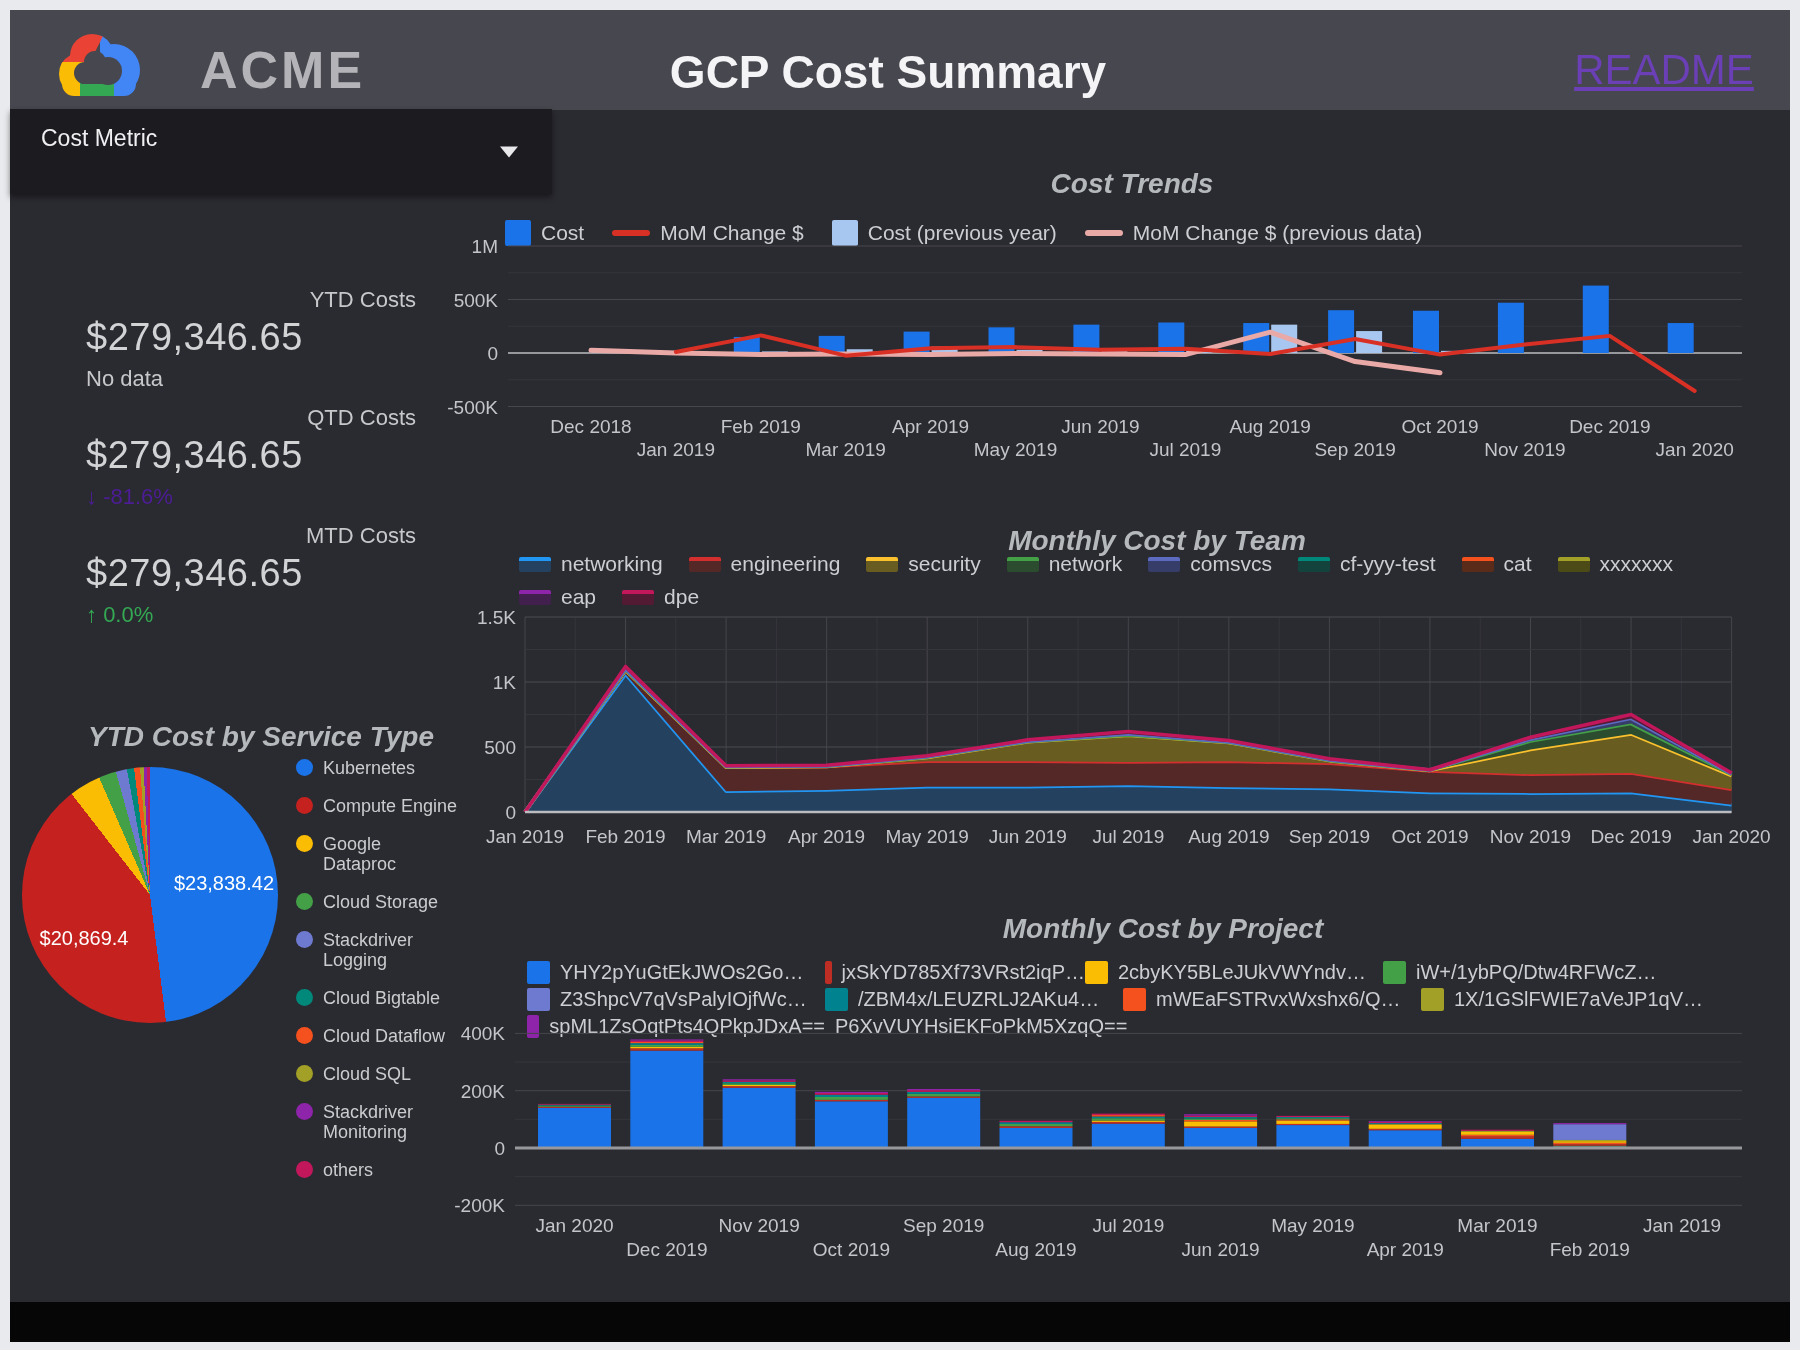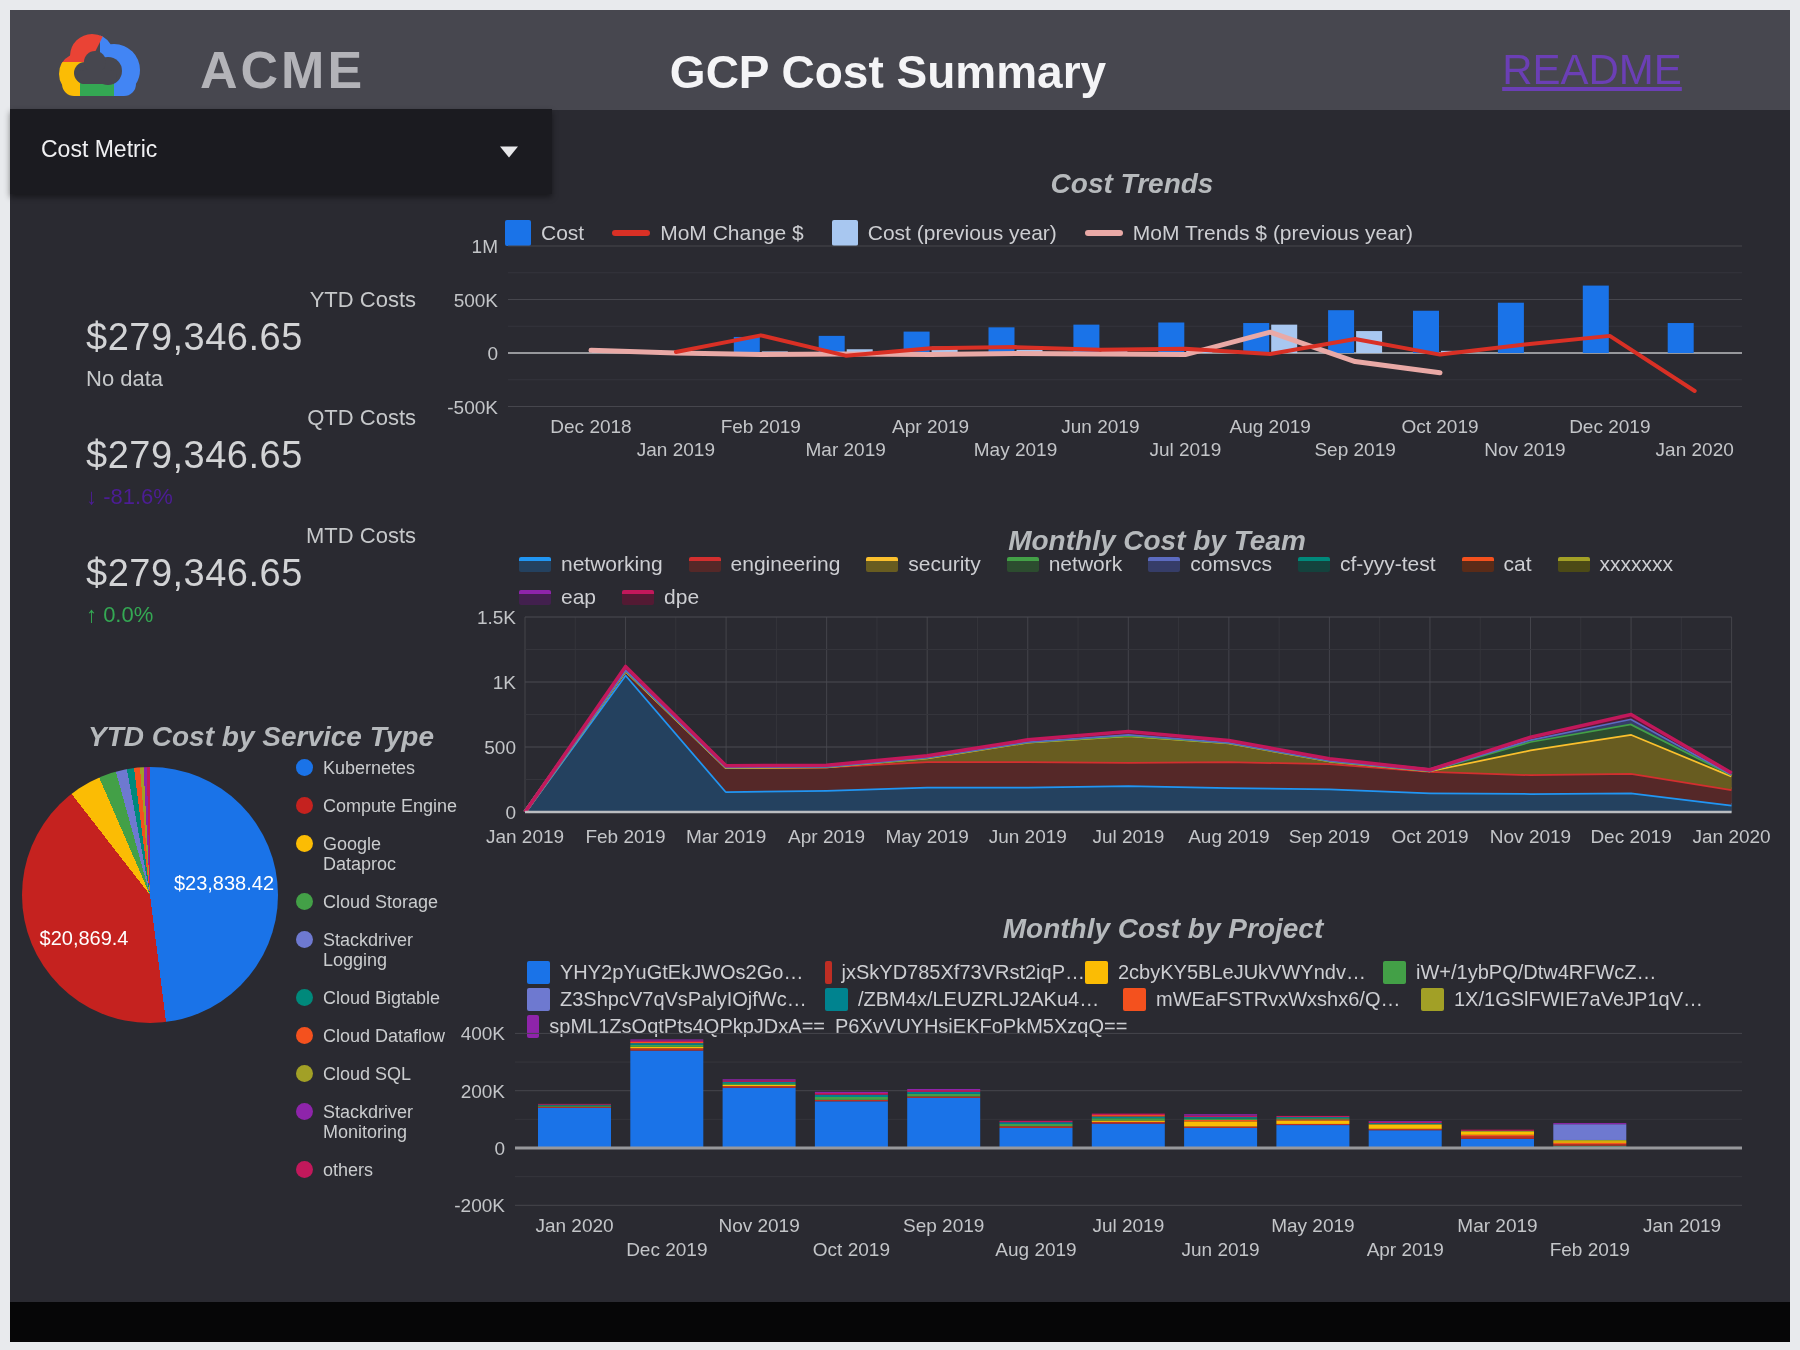--- a/index.html
+++ b/index.html
@@ -5,21 +5,21 @@
   html,body{margin:0;padding:0;background:#cfd1d4;}
   .stage{position:relative;width:1800px;height:1350px;background:#e8eaed;font-family:"Liberation Sans",sans-serif;overflow:hidden;}
   .abs{position:absolute;}
   .cv{position:absolute;transform:translateY(-50%);}
   .cc{position:absolute;transform:translate(-50%,-50%);white-space:nowrap;}
   .main-bg{left:10px;top:10px;width:1780px;height:1292px;background:#2a2a31;}
   .footer-bar{left:10px;top:1302px;width:1780px;height:40px;background:#060607;}
   .header{left:10px;top:10px;width:1780px;height:100px;background:#47474f;}
   .brand{left:190px;top:60px;font-size:52px;font-weight:700;letter-spacing:3px;color:#b3b3b8;}
   .page-title{left:878px;top:62px;font-size:46px;font-weight:700;color:#f4f4f6;}
-  .readme{left:1582px;top:60px;font-size:42px;color:#6b3fb5;text-decoration:underline;cursor:pointer;}
+  .readme{left:1654px;top:60px;font-size:42px;color:#6b3fb5;text-decoration:underline;cursor:pointer;}
   .filter{left:10px;top:109px;width:542px;height:85px;background:#1b1b20;box-shadow:0 3px 6px rgba(0,0,0,.45);}
   .filter-label{left:41px;top:152px;font-size:23px;color:#f0f0f2;}
   .caret{left:500px;top:154px;width:0;height:0;border-left:9px solid transparent;border-right:9px solid transparent;border-top:11px solid #e8e8ea;transform:translateY(-50%);}
   .score{position:absolute;left:86px;width:330px;}
   .score .lab{font-size:22px;line-height:24px;color:#c6c8ca;text-align:right;}
   .score .val{position:absolute;top:28px;font-size:38px;line-height:42px;color:#d2d3d5;letter-spacing:.5px;}
   .score .del{position:absolute;top:78px;font-size:22px;font-weight:400;}
   .dir-none{color:#c6c8ca;}
   .dir-down{color:#4c1d95;font-weight:700;text-align:right;}
   .dir-up{color:#34a853;font-weight:700;}
@@ -66,21 +66,21 @@
         <circle cx="45" cy="36" r="11" fill="#47474f"></circle>
         <rect x="27" y="44" width="40" height="14" rx="7" fill="#47474f"></rect>
       </g>
     </svg>
     <div class="cv brand">ACME</div>
     <div class="cc page-title">GCP Cost Summary</div>
     <div class="cc readme">README</div>
   </div>
 
   <div class="abs filter">
-    <div class="cv filter-label" style="left:31px;top:40px;">Cost Metric</div>
+    <div class="cv filter-label" style="left:31px;top:29px;">Cost Metric</div>
     <div class="caret" style="left:490px;top:43px;position:absolute;"></div>
   </div>
 
   <div class="score" style="top:288px;">
     <div class="lab">YTD Costs</div>
     <div class="val">$279,346.65</div>
     <div class="del dir-none">No data</div>
   </div>
   <div class="score" style="top:406px;">
     <div class="lab">QTD Costs</div>
@@ -152,21 +152,21 @@
       <div class="it">
         <span class="sw-line" style="background: rgb(217, 48, 37);"></span>
         <span>MoM Change $</span>
       </div>
       <div class="it">
         <span class="sw-bar" style="background: rgb(168, 199, 240);"></span>
         <span>Cost (previous year)</span>
       </div>
       <div class="it">
         <span class="sw-line" style="background: rgb(233, 169, 166);"></span>
-        <span>MoM Trends $ (previous year)</span>
+        <span>MoM Change $ (previous data)</span>
       </div>
     </div>
   <div id="teamLegend" class="legend" style="left:519px;top:552px;width:1250px;flex-wrap:wrap;column-gap:26px;row-gap:9px;text-align:right;">
       <div class="it">
         <span class="sw-area" style="border-top-color: rgb(33, 150, 243); background: rgb(36, 65, 95);"></span>
         <span>networking</span>
       </div>
       <div class="it">
         <span class="sw-area" style="border-top-color: rgb(211, 47, 47); background: rgb(85, 40, 40);"></span>
         <span>engineering</span>

